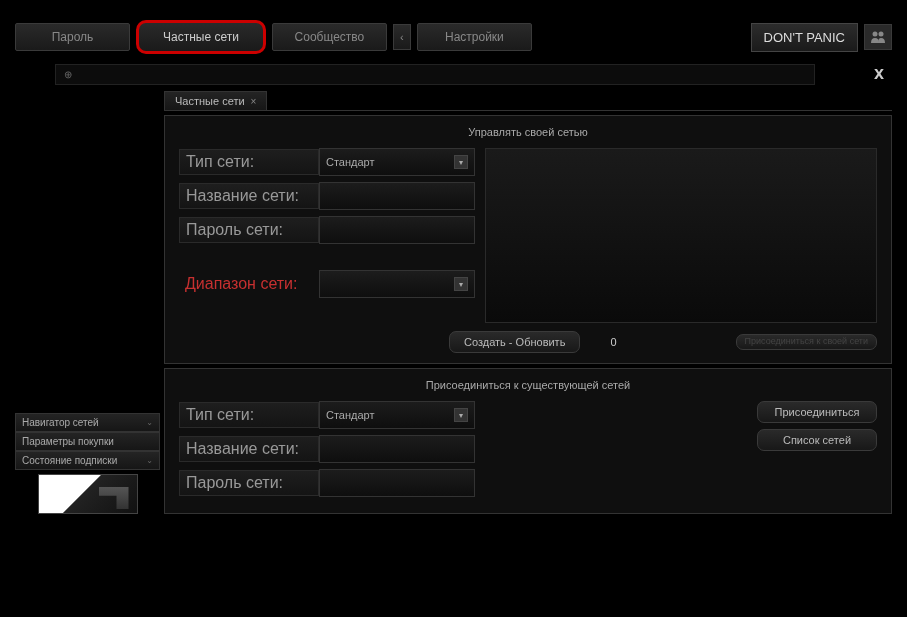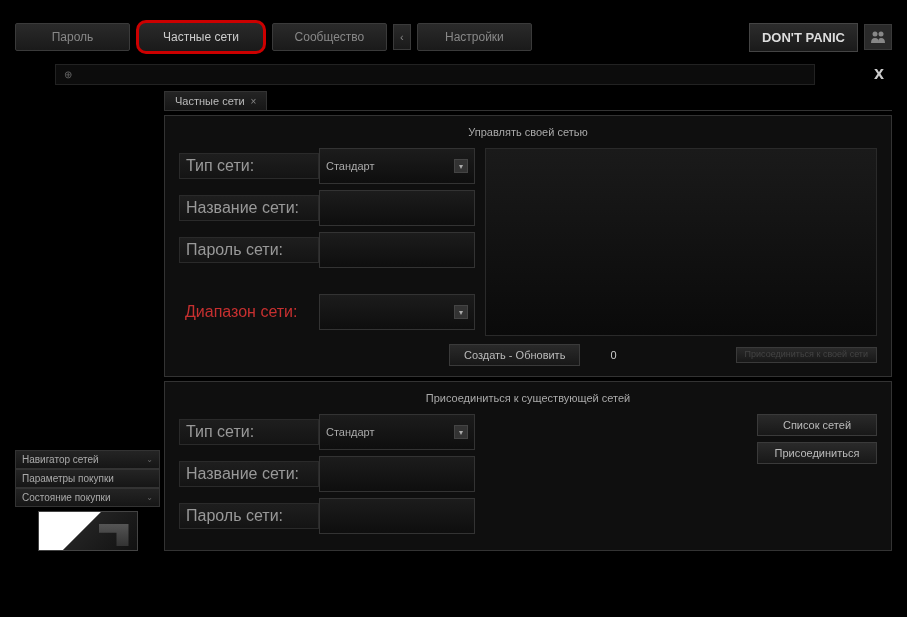--- a/index.html
+++ b/index.html
@@ -46,21 +46,21 @@
   display: flex;
   align-items: center;
   justify-content: center;
 }
 .spacer { flex: 1; }
 .brand-btn {
   background: linear-gradient(#2c2c2c, #1a1a1a);
   border: 1px solid #444;
   color: #ddd;
   padding: 6px 12px;
-  font-weight: bold;
+  font-weight: normal;
   font-size: 13px;
   cursor: pointer;
 }
 .users-icon {
   background: #2a2a2a;
   border: 1px solid #3a3a3a;
   width: 28px;
   height: 26px;
   display: flex;
   align-items: center;
@@ -198,21 +198,21 @@
   border: none;
   background: transparent;
 }
 .form-input, .form-select {
   flex: 1;
   background: linear-gradient(#1c1c1c, #0e0e0e);
   border: 1px solid #333;
   padding: 3px 6px;
   color: #aaa;
   font-size: 11px;
-  height: 36px;
+  height: 28px;
 }
 .form-select {
   display: flex;
   justify-content: space-between;
   align-items: center;
   cursor: pointer;
 }
 .form-select .dd { 
   background: #333; 
   width: 14px; 
@@ -230,21 +230,21 @@
   gap: 10px;
   margin-top: 8px;
 }
 .btn {
   background: linear-gradient(#2a2a2a, #181818);
   border: 1px solid #3a3a3a;
   color: #bbb;
   padding: 4px 14px;
   cursor: pointer;
   font-size: 11px;
-  border-radius: 0;
+  border-radius: 7px;
 }
 .btn.disabled {
   color: #444;
   cursor: default;
 }
 .count { color: #ccc; font-size: 11px; padding: 0 20px; }
 .right-btns {
   display: flex;
   flex-direction: column;
   gap: 6px;
@@ -289,21 +289,21 @@
 <div class="main">
   <div class="sidebar">
     <div class="side-item">
       <span>Навигатор сетей</span>
       <span class="chev">⌄</span>
     </div>
     <div class="side-item">
       <span>Параметры покупки</span>
     </div>
     <div class="side-item">
-      <span>Состояние покупки</span>
+      <span>Состояние подписки</span>
       <span class="chev">⌄</span>
     </div>
     <div class="side-logo"></div>
   </div>
 
   <div class="content">
     <div class="tab-strip">
       <div class="tab">
         <span>Частные сети</span>
         <span class="tx">×</span>
@@ -363,19 +363,19 @@
           <div class="form-row">
             <div class="form-label">Название сети:</div>
             <input class="form-input" value="" style="">
           </div>
           <div class="form-row">
             <div class="form-label">Пароль сети:</div>
             <input class="form-input" type="password" value="" style="">
           </div>
         </div>
         <div class="right-btns">
+          <button class="btn" style="width:120px">Присоединиться</button>
           <button class="btn" style="width:120px">Список сетей</button>
-          <button class="btn" style="width:120px">Присоединиться</button>
         </div>
       </div>
     </div>
   </div>
 </div>
 
 </body></html>

